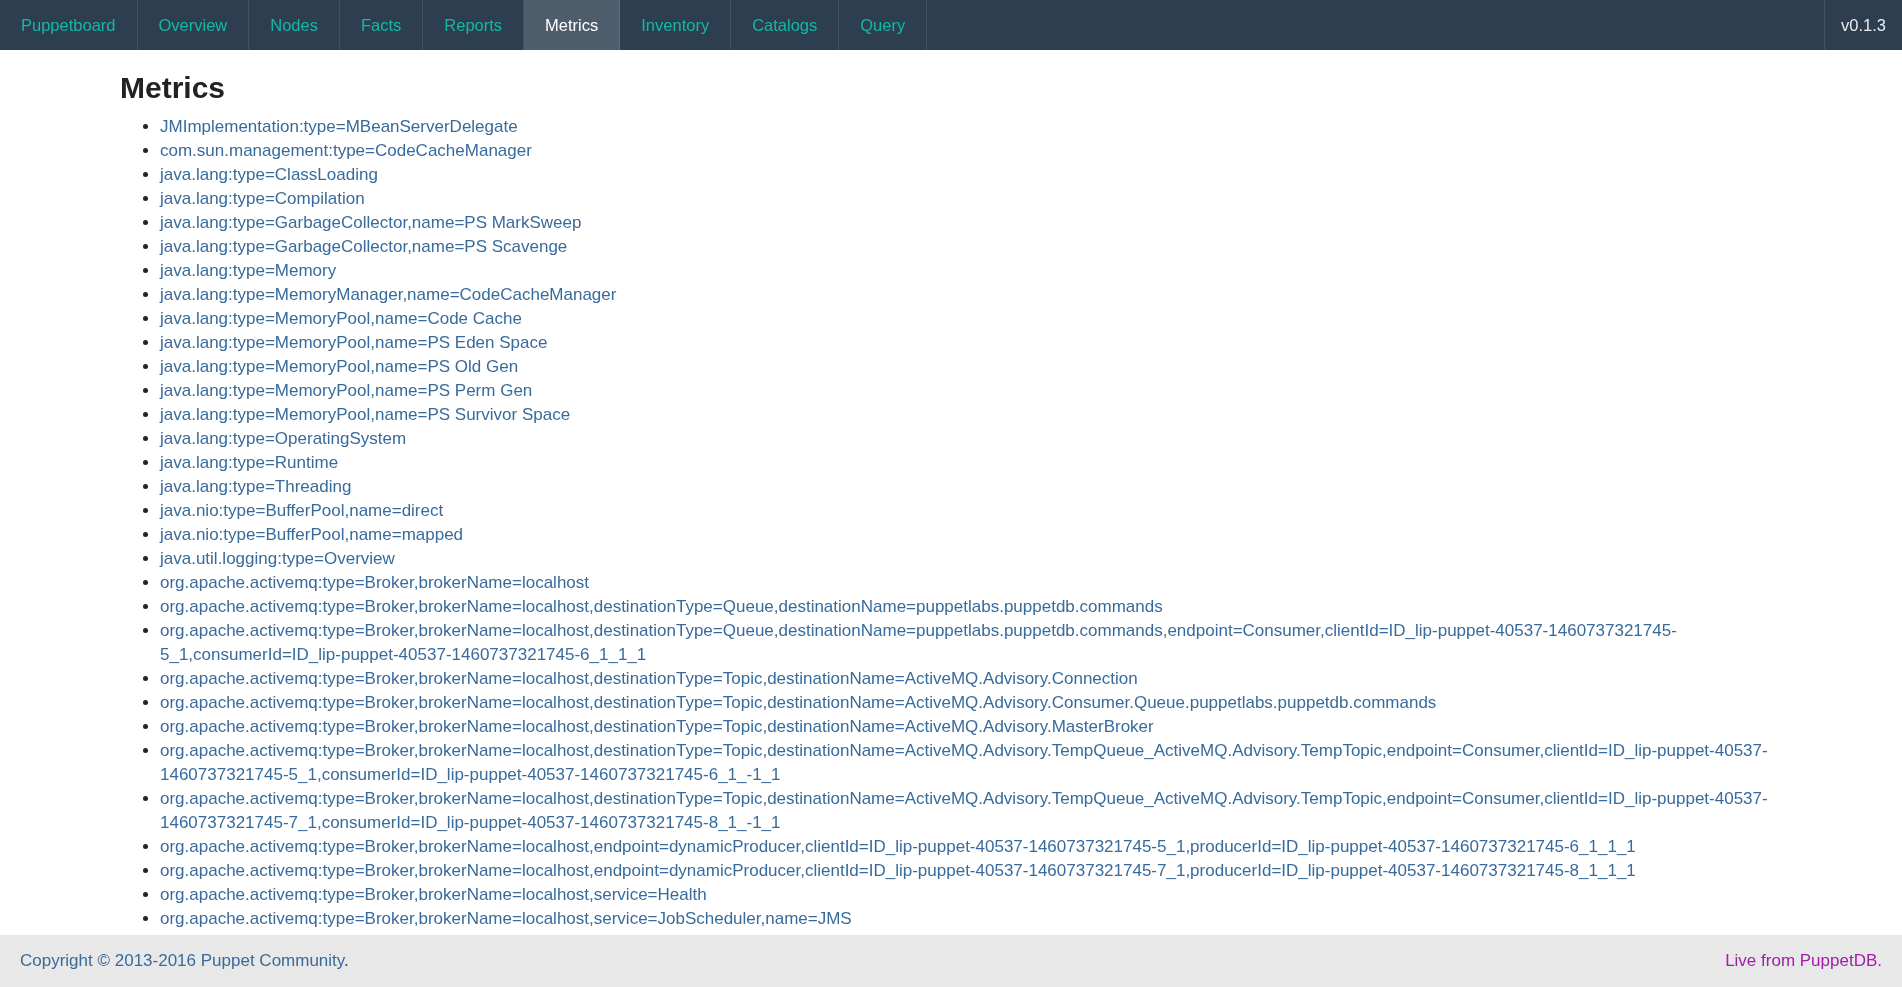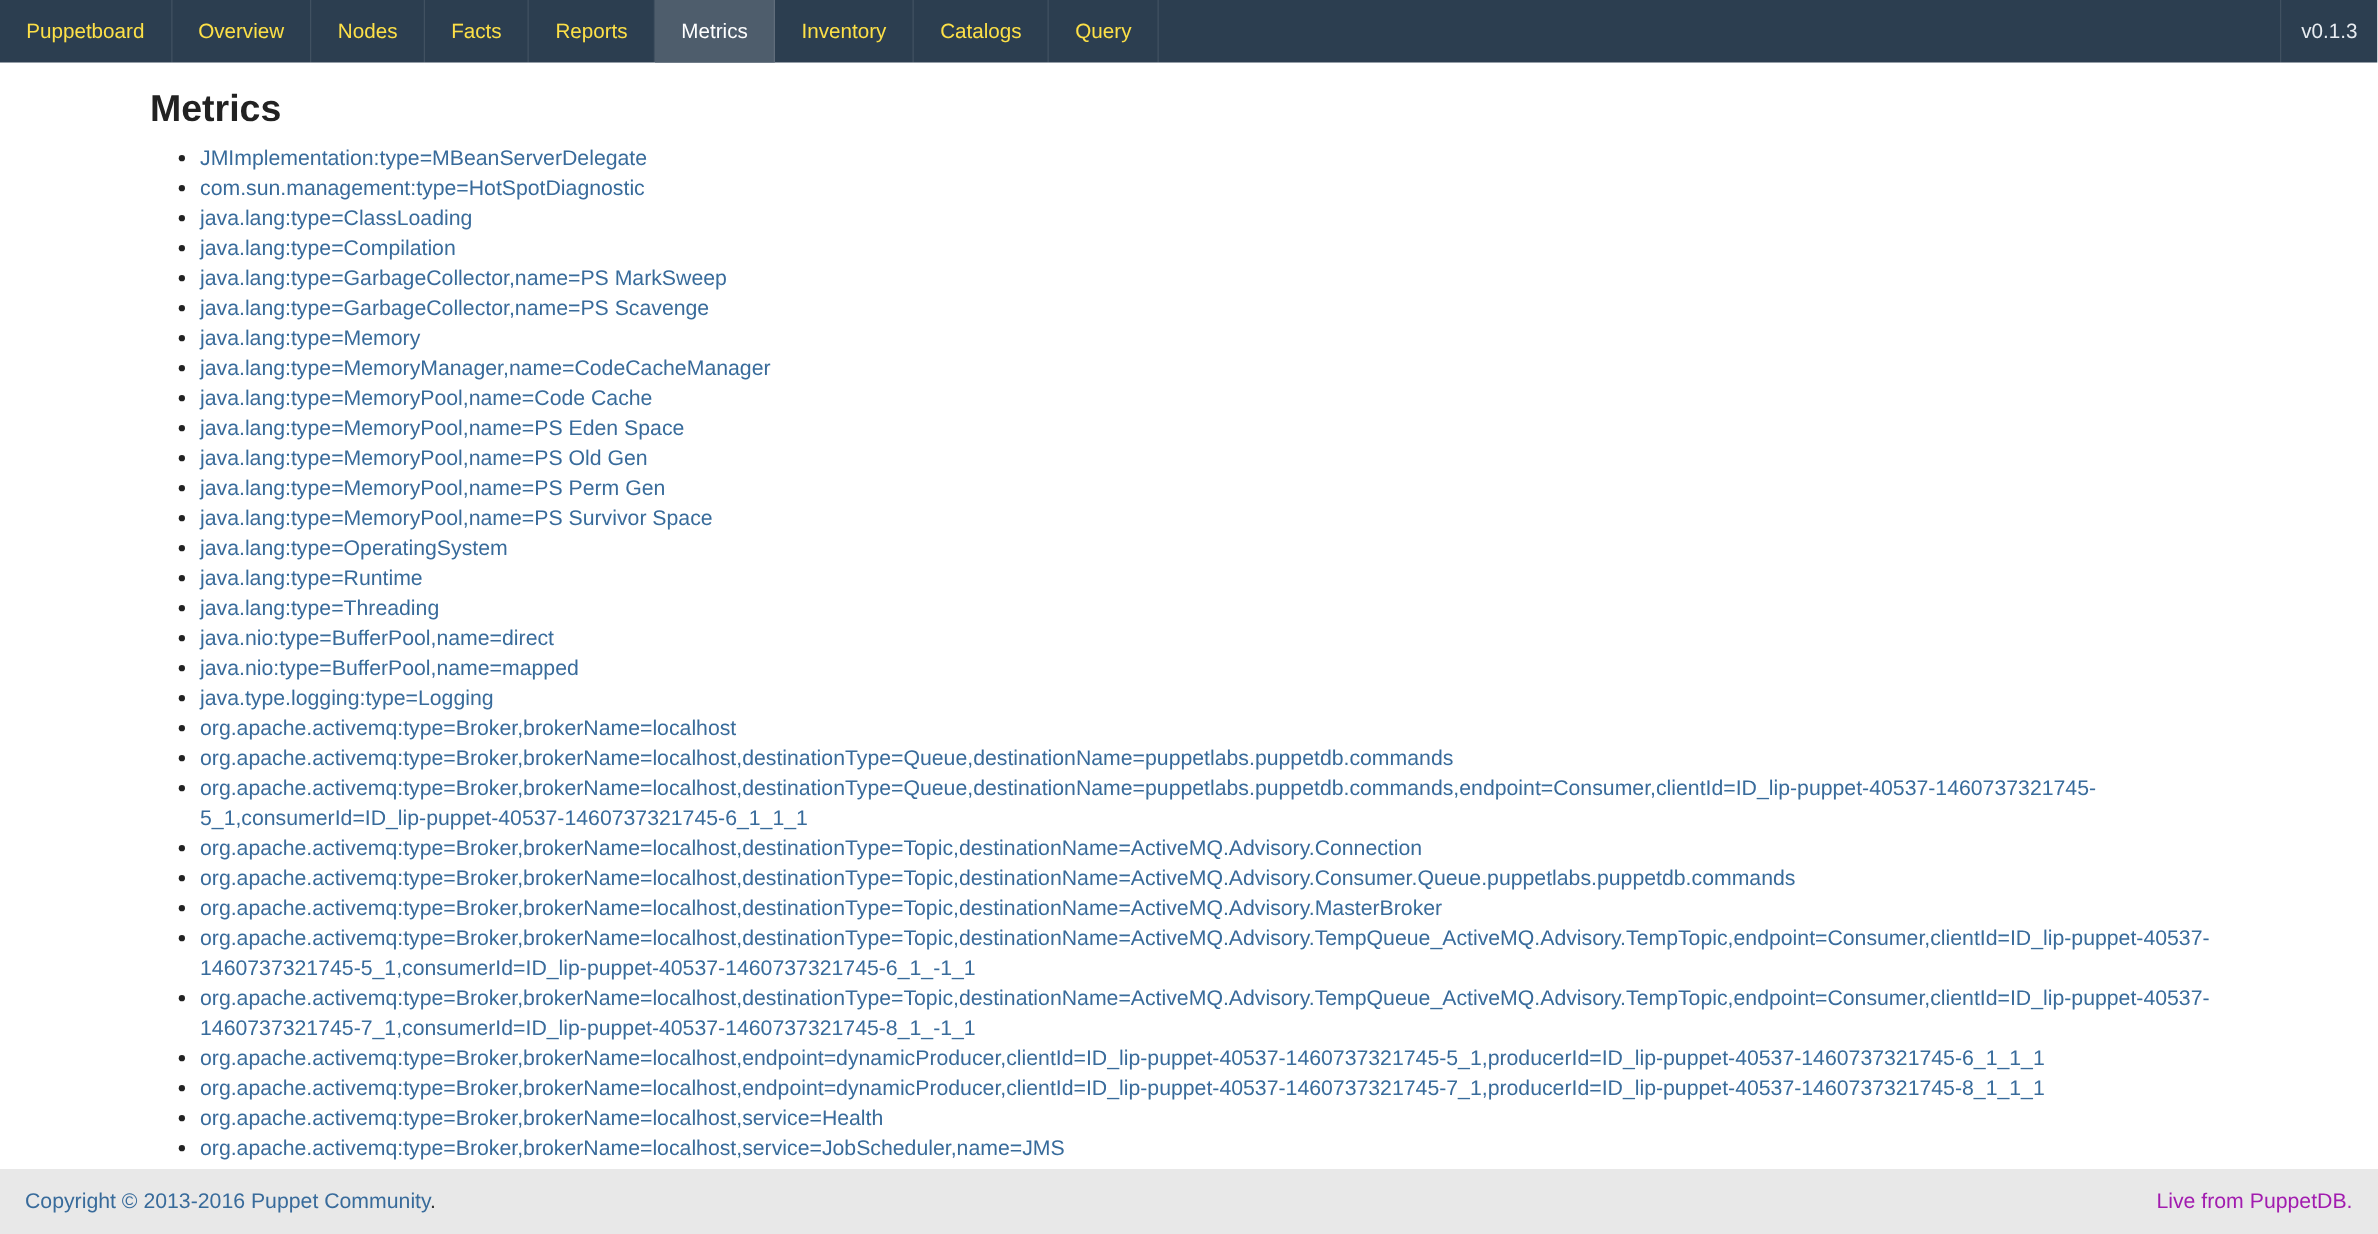--- a/index.html
+++ b/index.html
@@ -12,21 +12,21 @@
 
   
   .navbar {
     display: flex; align-items: stretch;
     height: 50px; background: #2c3e50;
   }
   .nav-left { display: flex; align-items: stretch; }
   .nav-item {
     display: flex; align-items: center;
     padding: 0 21px;
-    font-size: 16.5px; color: #fde047; text-decoration: none;
+    font-size: 16.5px; color: #14b8a6; text-decoration: none;
     border-right: 1px solid rgba(255,255,255,0.10);
     cursor: pointer; white-space: nowrap;
   }
   .nav-item.active { background: #4e5d6c; color: #ffffff; }
   .caret {
     display: inline-block; margin-left: 9px; width: 0; height: 0;
     border-top: 5px solid #e8ecf1;
     border-left: 5px solid transparent;
     border-right: 5px solid transparent;
   }
@@ -87,21 +87,21 @@
   <div class="nav-spacer"></div>
   <div class="nav-version">v0.1.3</div>
 </nav>
 
 <main class="content">
   <h1 class="page-title">Metrics</h1>
   <ul class="metric-list">
 
       <li><a class="metric-link">JMImplementation:type=MBeanServerDelegate</a></li>
 
-      <li><a class="metric-link">com.sun.management:type=HotSpotDiagnostic</a></li>
+      <li><a class="metric-link">com.sun.management:type=CodeCacheManager</a></li>
 
       <li><a class="metric-link">java.lang:type=ClassLoading</a></li>
 
       <li><a class="metric-link">java.lang:type=Compilation</a></li>
 
       <li><a class="metric-link">java.lang:type=GarbageCollector,name=PS MarkSweep</a></li>
 
       <li><a class="metric-link">java.lang:type=GarbageCollector,name=PS Scavenge</a></li>
 
       <li><a class="metric-link">java.lang:type=Memory</a></li>
@@ -121,21 +121,21 @@
       <li><a class="metric-link">java.lang:type=OperatingSystem</a></li>
 
       <li><a class="metric-link">java.lang:type=Runtime</a></li>
 
       <li><a class="metric-link">java.lang:type=Threading</a></li>
 
       <li><a class="metric-link">java.nio:type=BufferPool,name=direct</a></li>
 
       <li><a class="metric-link">java.nio:type=BufferPool,name=mapped</a></li>
 
-      <li><a class="metric-link">java.type.logging:type=Logging</a></li>
+      <li><a class="metric-link">java.util.logging:type=Overview</a></li>
 
       <li><a class="metric-link">org.apache.activemq:type=Broker,brokerName=localhost</a></li>
 
       <li><a class="metric-link">org.apache.activemq:type=Broker,brokerName=localhost,destinationType=Queue,destinationName=puppetlabs.puppetdb.commands</a></li>
 
       <li><a class="metric-link">org.apache.activemq:type=Broker,brokerName=localhost,destinationType=Queue,destinationName=puppetlabs.puppetdb.commands,endpoint=Consumer,clientId=ID_lip-puppet-40537-1460737321745-5_1,consumerId=ID_lip-puppet-40537-1460737321745-6_1_1_1</a></li>
 
       <li><a class="metric-link">org.apache.activemq:type=Broker,brokerName=localhost,destinationType=Topic,destinationName=ActiveMQ.Advisory.Connection</a></li>
 
       <li><a class="metric-link">org.apache.activemq:type=Broker,brokerName=localhost,destinationType=Topic,destinationName=ActiveMQ.Advisory.Consumer.Queue.puppetlabs.puppetdb.commands</a></li>

